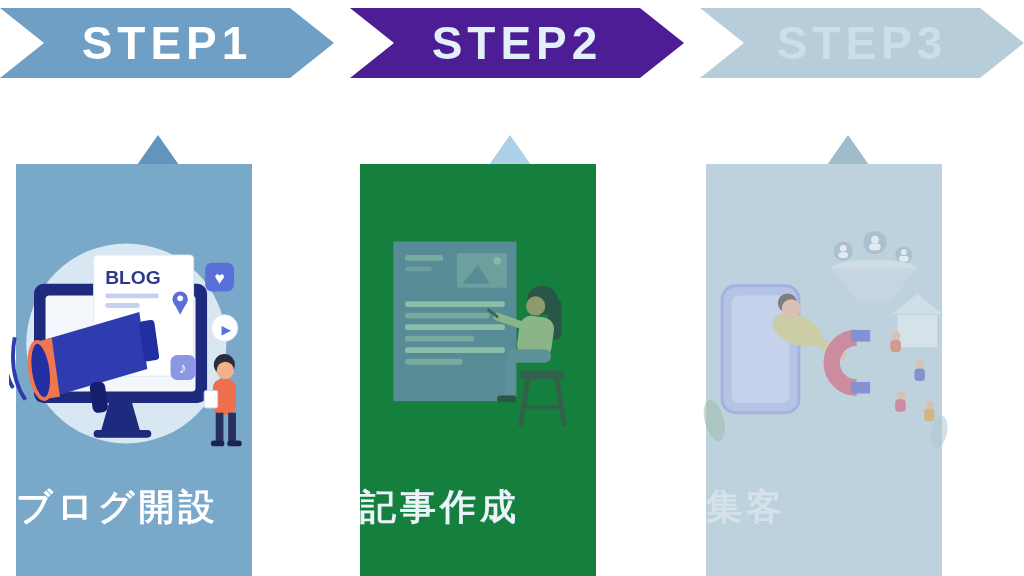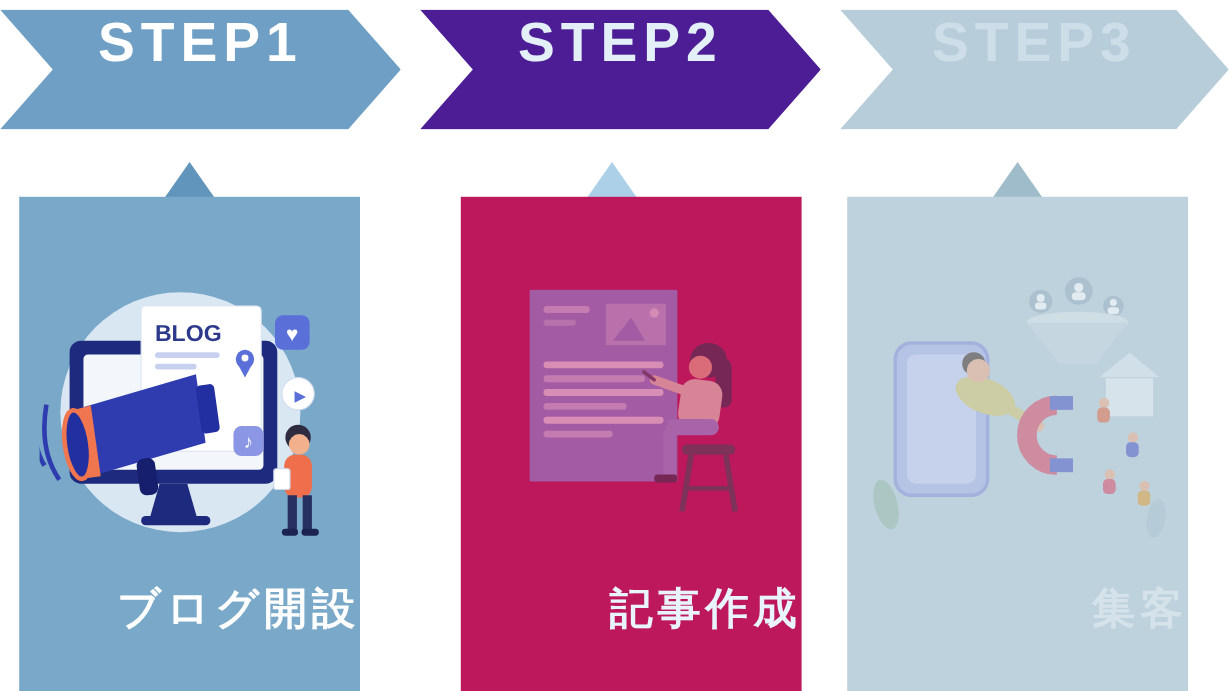--- a/index.html
+++ b/index.html
@@ -8,22 +8,23 @@
     position: relative;
     width: 1024px;
     height: 576px;
     background: #ffffff;
     overflow: hidden;
   }
   
   .banner {
     position: absolute;
     top: 8px;
-    height: 100px;
+    height: 70px;
     display: flex;
+    align-items: center;
     justify-content: center;
     font-size: 46px;
     font-weight: 800;
     letter-spacing: 5px;
     clip-path: polygon(0 0, calc(100% - 44px) 0, 100% 50%, calc(100% - 44px) 100%, 0 100%, 44px 50%);
     user-select: none;
   }
   .banner.b1 { left: 0;     width: 334px; background: #6f9fc4; color: #ffffff; }
   .banner.b2 { left: 350px; width: 334px; background: #4c1d95; color: #e3f0f8; }
   .banner.b3 { left: 700px; width: 324px; background: #b7cdda; color: #cddee9; }
@@ -39,39 +40,39 @@
   }
   .p1 { left: 137px; border-bottom-color: #6295bc; }
   .p2 { left: 489px; border-bottom-color: #abd0e7; }
   .p3 { left: 827px; border-bottom-color: #9fbccb; }
 
   
   .card {
     position: absolute;
     top: 164px;
     height: 412px;
-    width: 284px;
+    width: 236px;
   }
   .card.c1 { left: 16px;  background: #7aa8c9; }
-  .card.c2 { left: 384px; background: #be185d; }
+  .card.c2 { left: 360px; background: #15803d; }
   .card.c3 { left: 706px; background: #bed2de; }
 
   .illus {
     position: absolute;
     top: 64px;
     left: 50%;
     transform: translateX(-50%);
   }
   .c2 .illus, .c3 .illus { opacity: 0.55; }
 
   .card-label {
     position: absolute;
     bottom: 44px;
     width: 100%;
-    text-align: right;
+    text-align: left;
     font-size: 36px;
     font-weight: 800;
     letter-spacing: 4px;
     user-select: none;
   }
   .c1 .card-label { color: #ffffff; }
   .c2 .card-label { color: #e9f3fa; }
   .c3 .card-label { color: #d5e2ea; }
 
   svg text { font-family: "Liberation Sans", sans-serif; }

